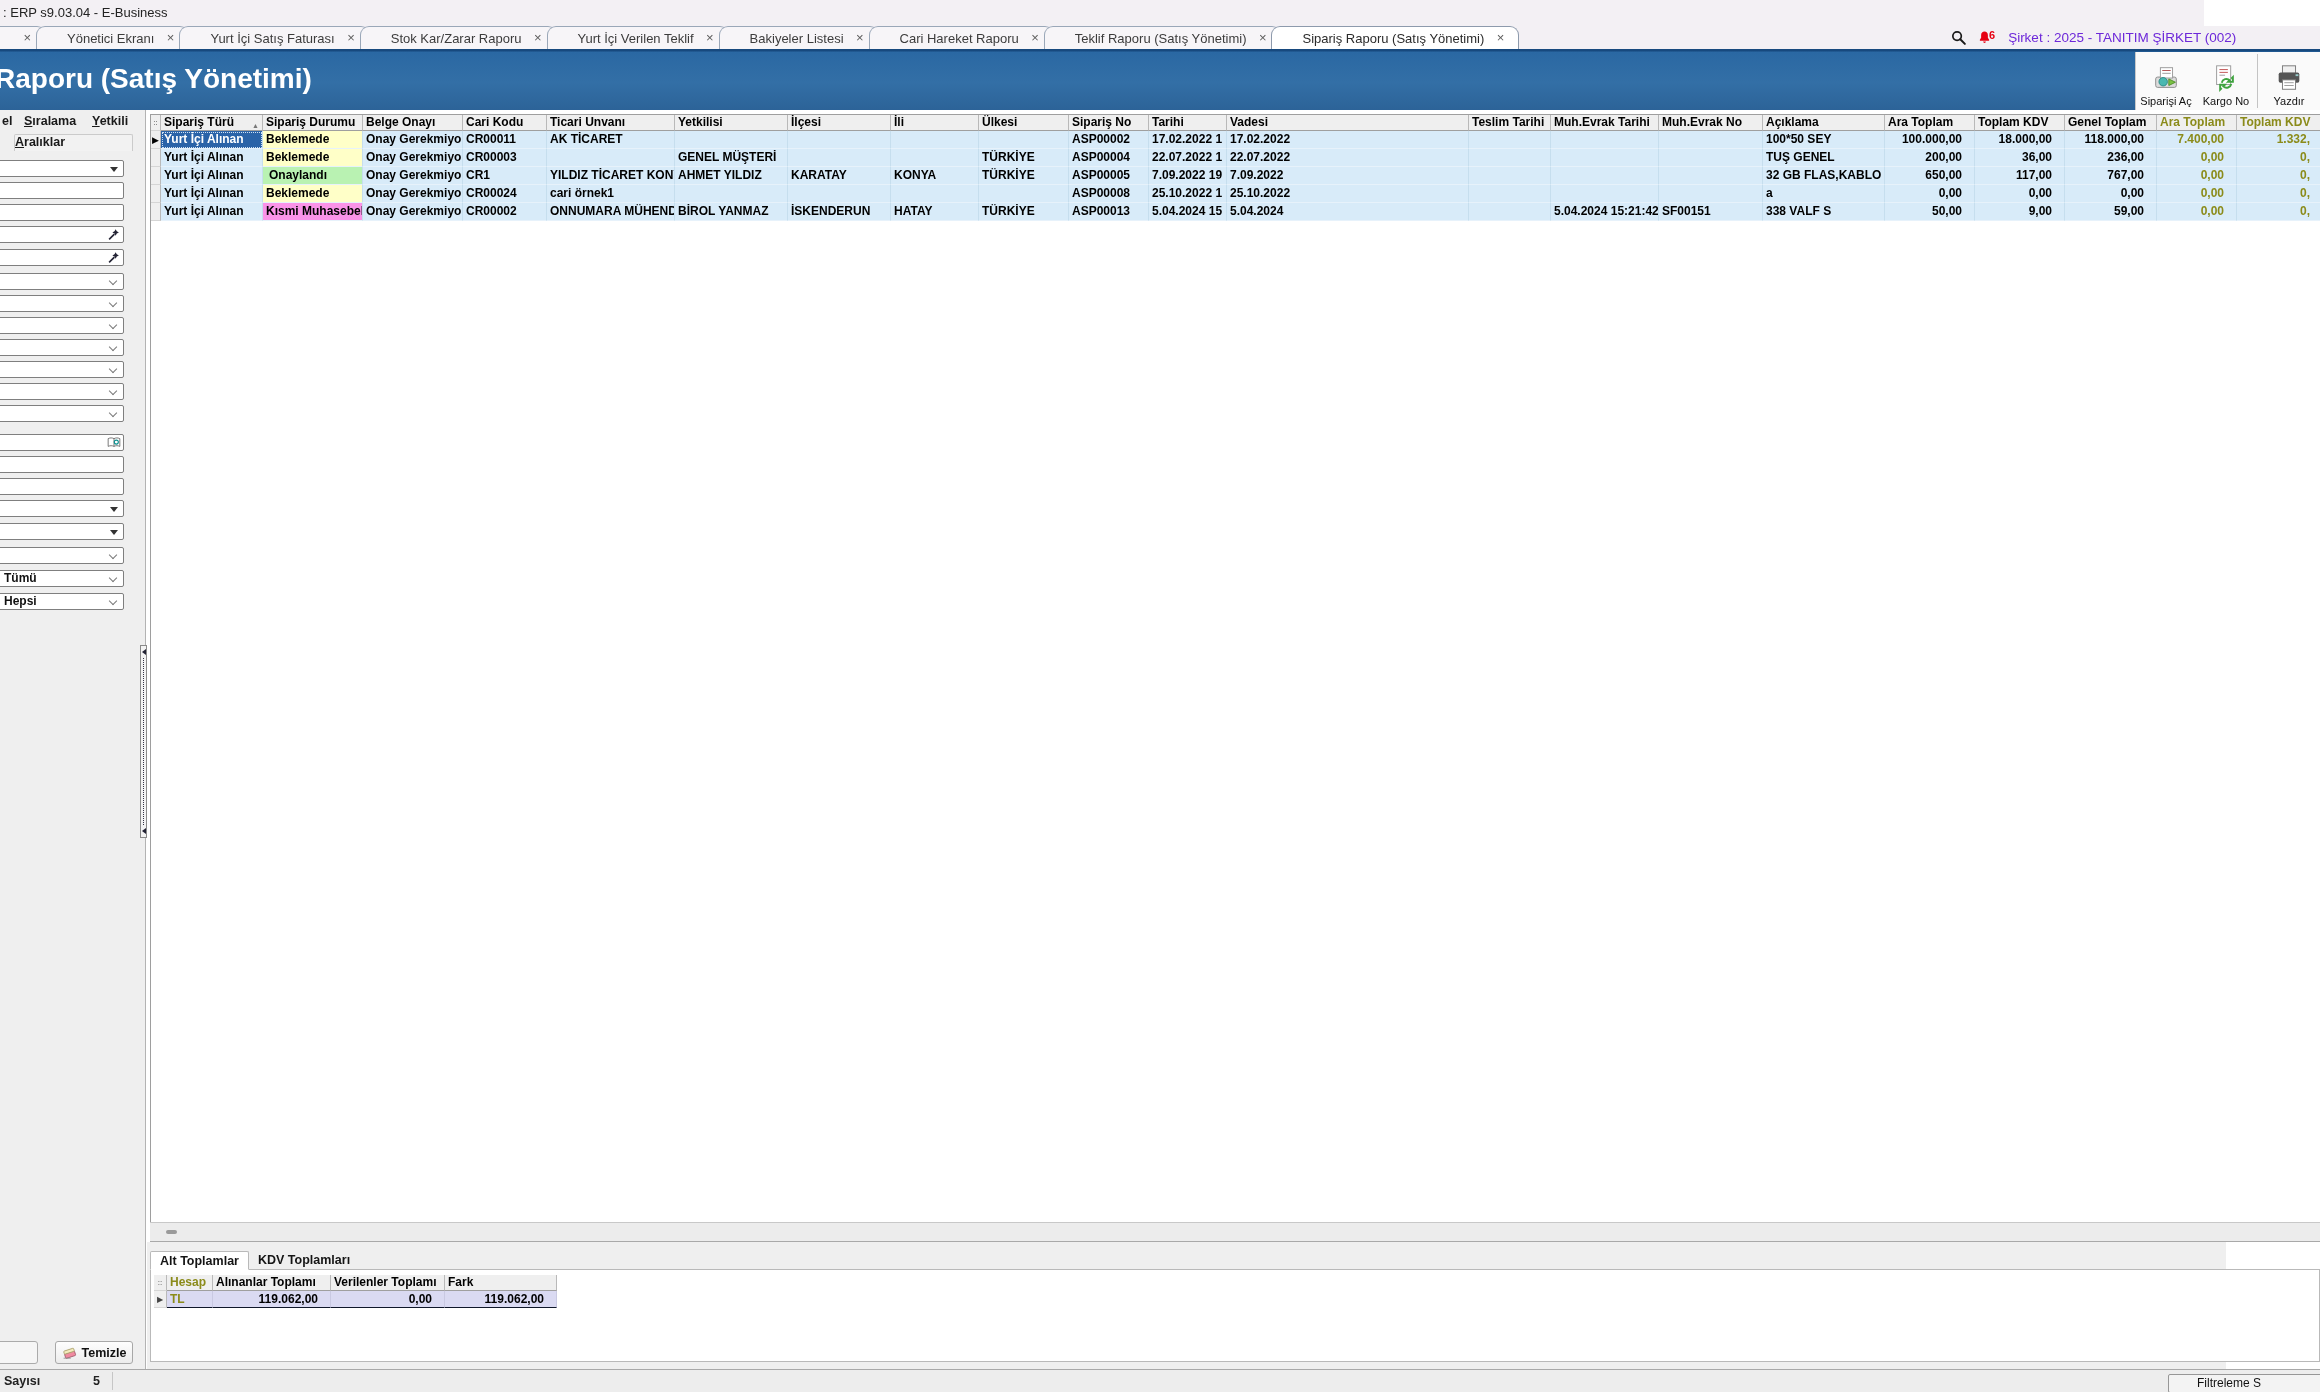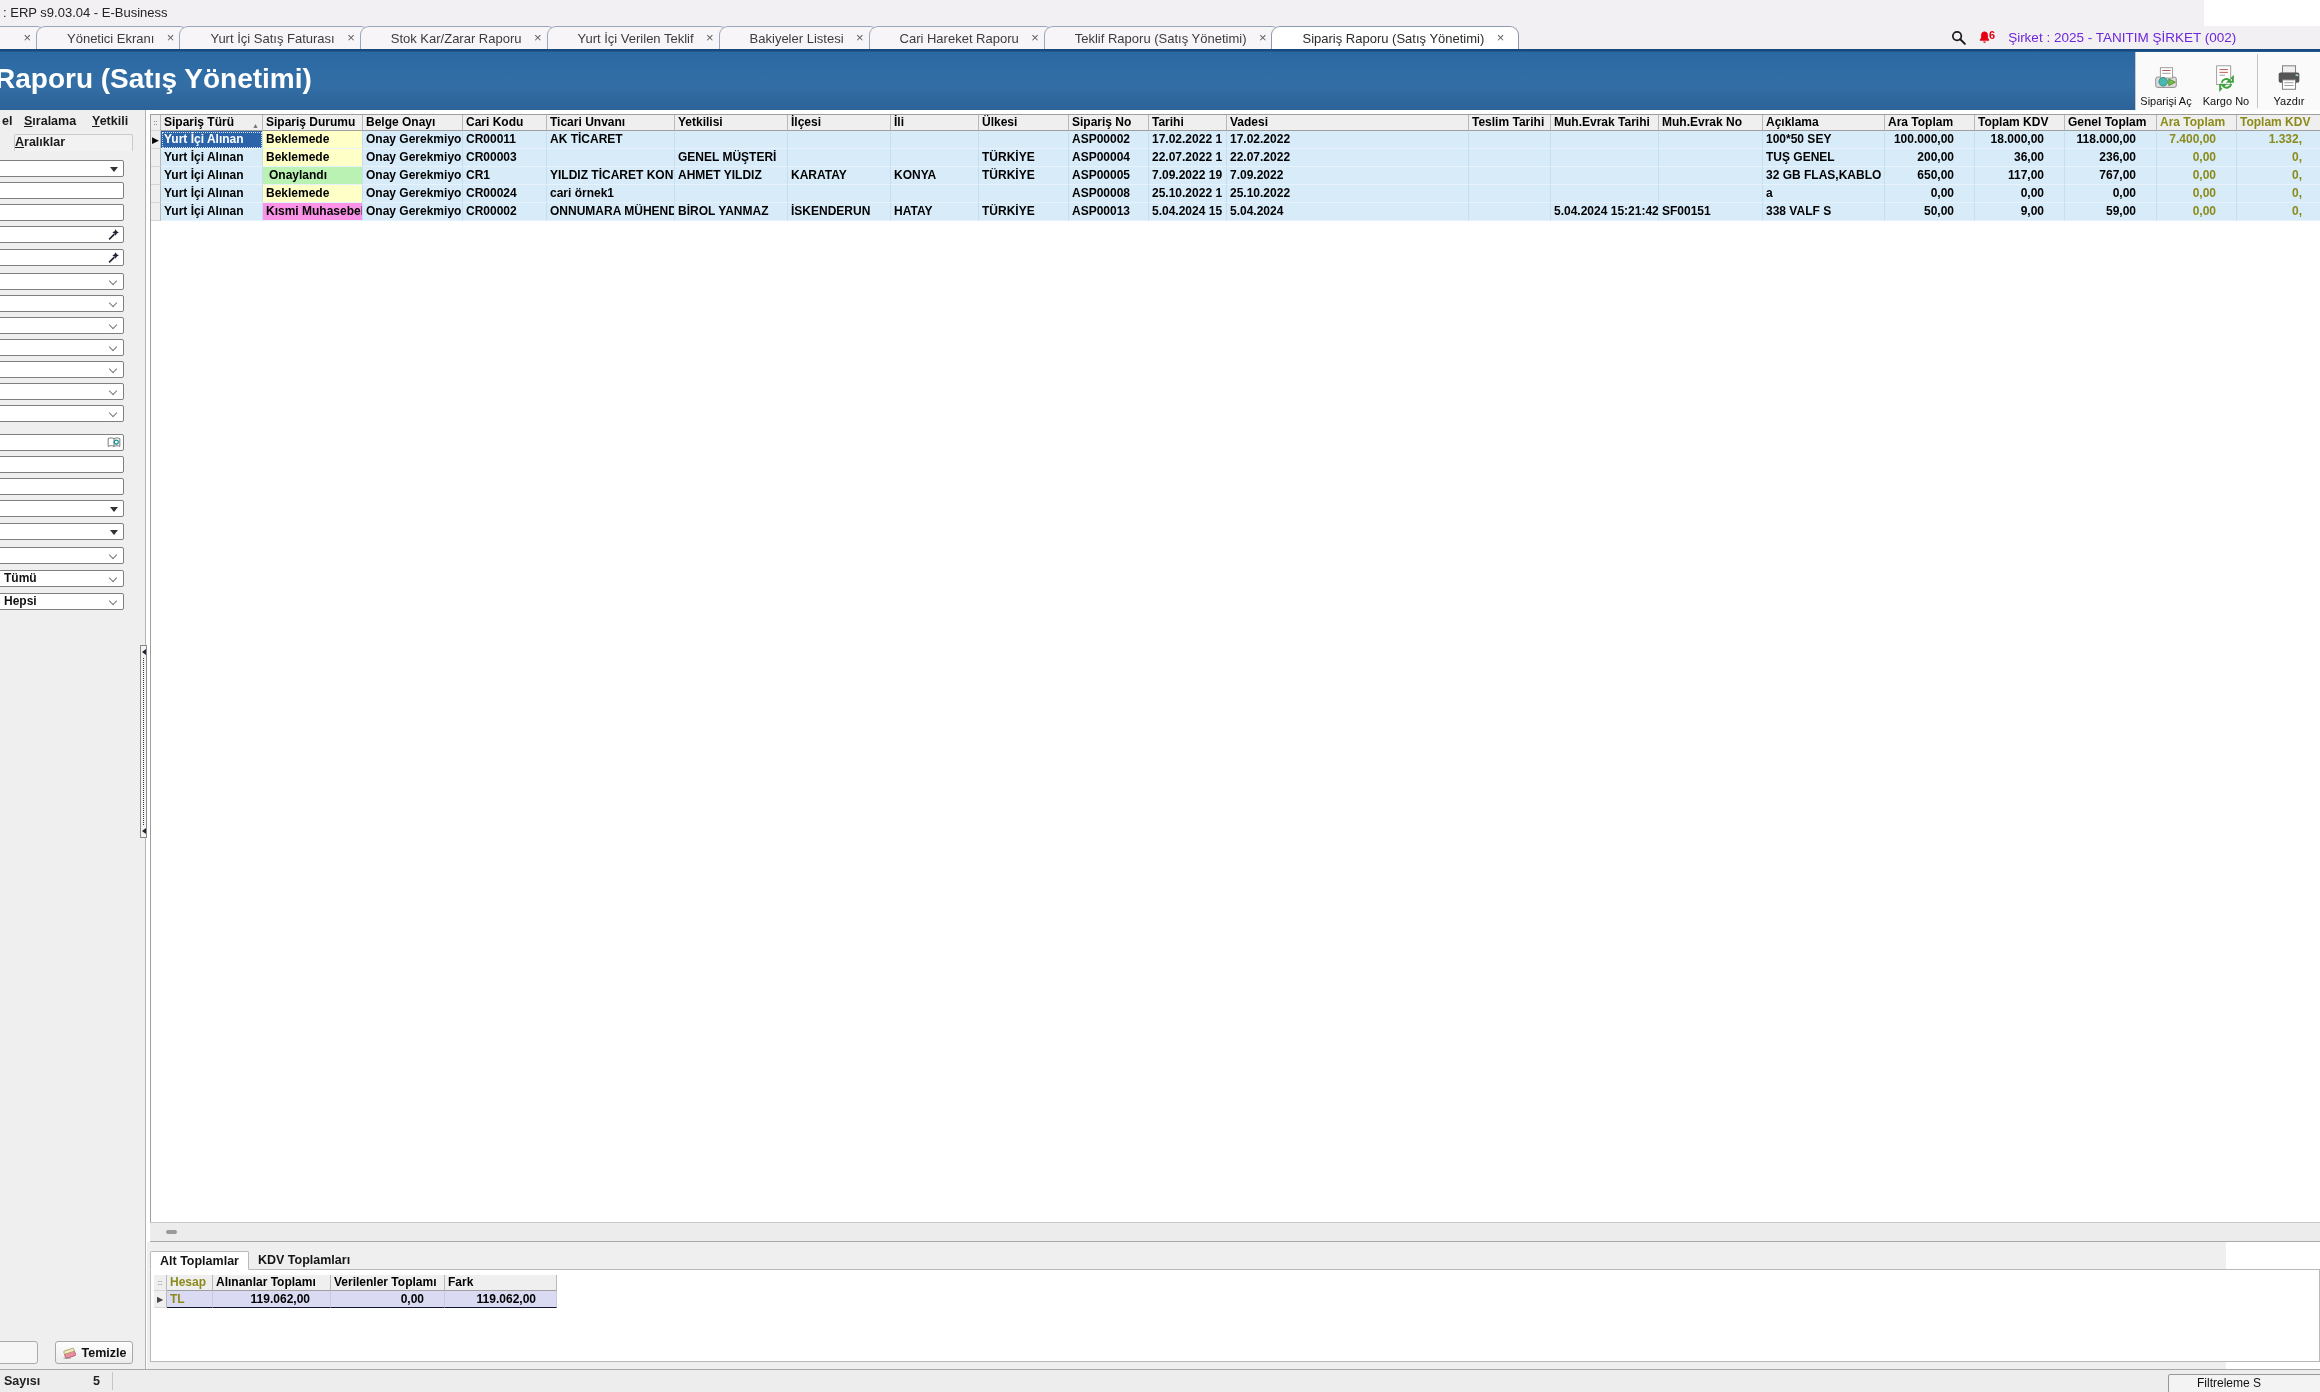--- a/index.html
+++ b/index.html
@@ -90,21 +90,21 @@
   .hcell { flex:0 0 auto; background:#efefef; border-right:1px solid #b9b9b9;
            border-bottom:1px solid #9f9f9f; font-size:12px; font-weight:bold; color:#000;
            line-height:15px; padding-left:3px; white-space:nowrap; overflow:hidden;
            position:relative; }
   .hcell.olive { color:var(--olive); }
   .hcell .sort { position:absolute; right:3px; top:3px; font-size:7px; color:#777; }
   .grow { display:flex; height:18px; }
   .cell { flex:0 0 auto; background:var(--rowbg); border-right:1px solid #c6deee;
           border-bottom:1px solid #e7f2fb; font-size:12px; font-weight:bold; color:#000;
           line-height:17px; padding-left:3px; white-space:nowrap; overflow:hidden; }
-  .cell.r { text-align:right; padding-right:20px; padding-left:0; }
+  .cell.r { text-align:right; padding-right:12px; padding-left:0; }
   .cell.olive { color:var(--olive); }
   .cell.sel { background:var(--sel); color:#fff; outline:1px dotted #cfe0f2;
               outline-offset:-2px; }
   .gripcell { flex:0 0 10px; background:#efefef; border-right:1px solid #b9b9b9;
               border-bottom:1px solid #d5d5d5; font-size:8px; color:#444;
               text-align:center; line-height:16px; overflow:hidden; }
   .grow .gripcell { font-size:9px; color:#000; line-height:18px; }
 
   
   #grid-footer { position:absolute; left:150px; top:1222px; width:2170px; height:20px;

